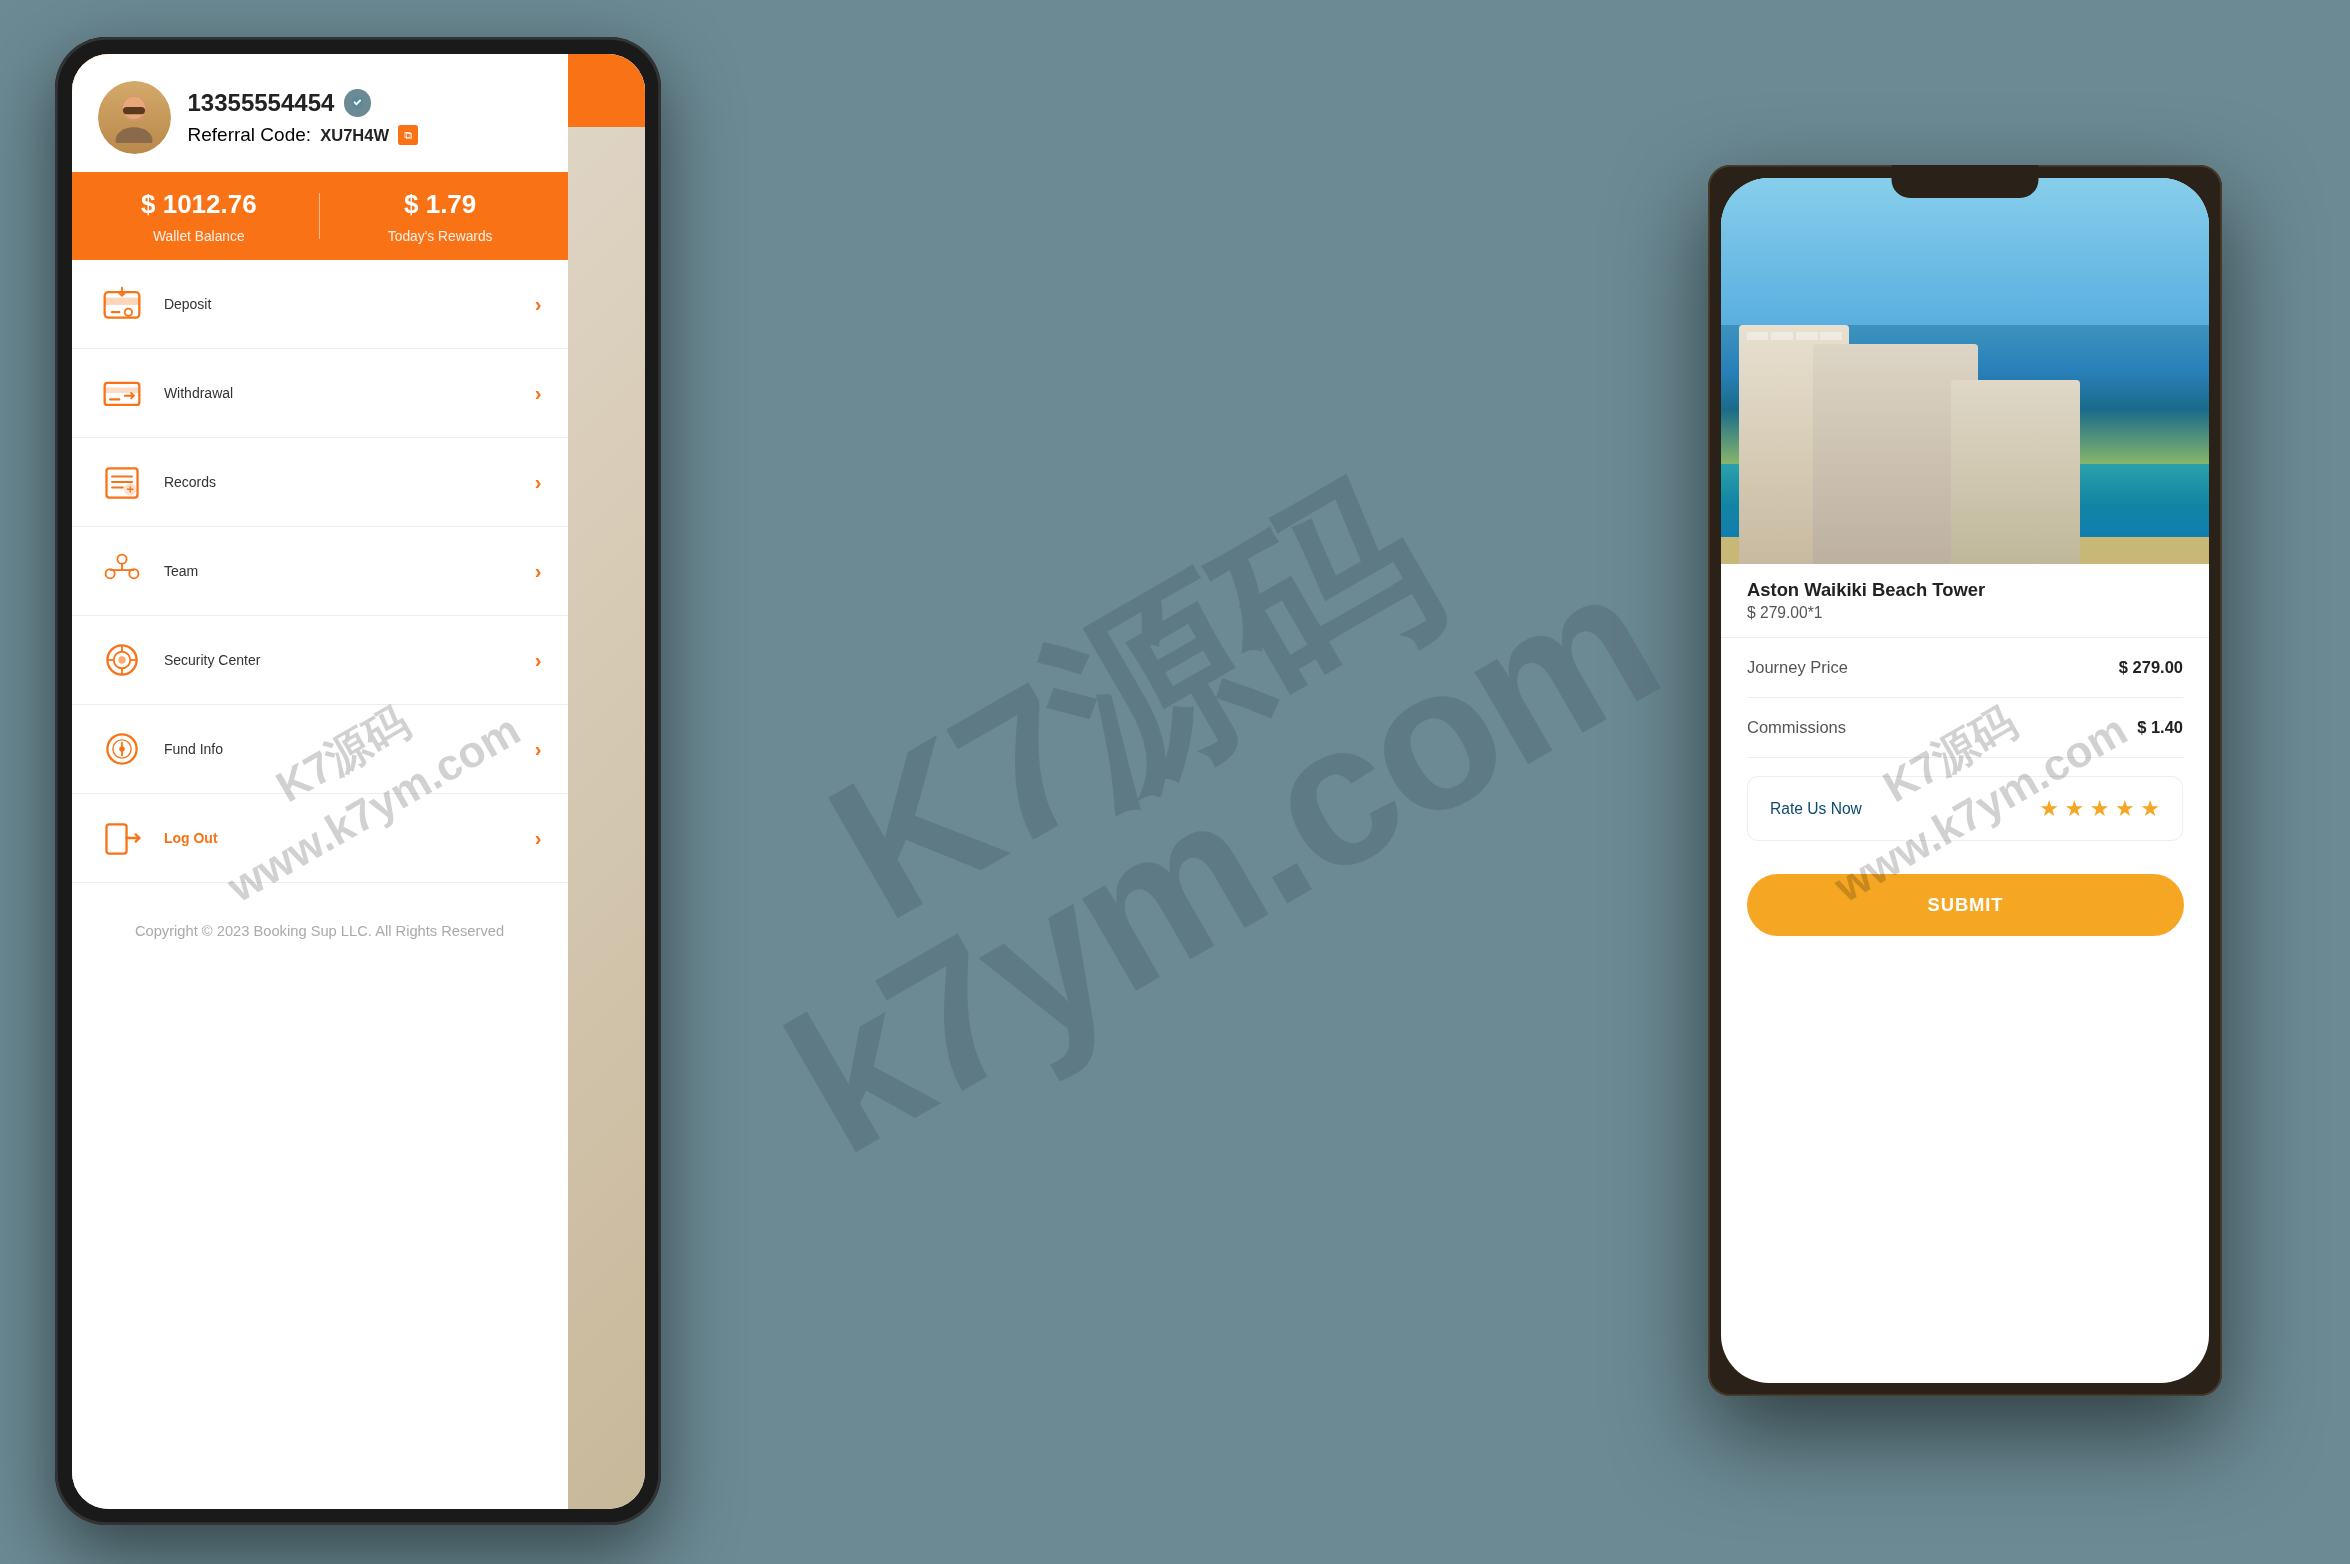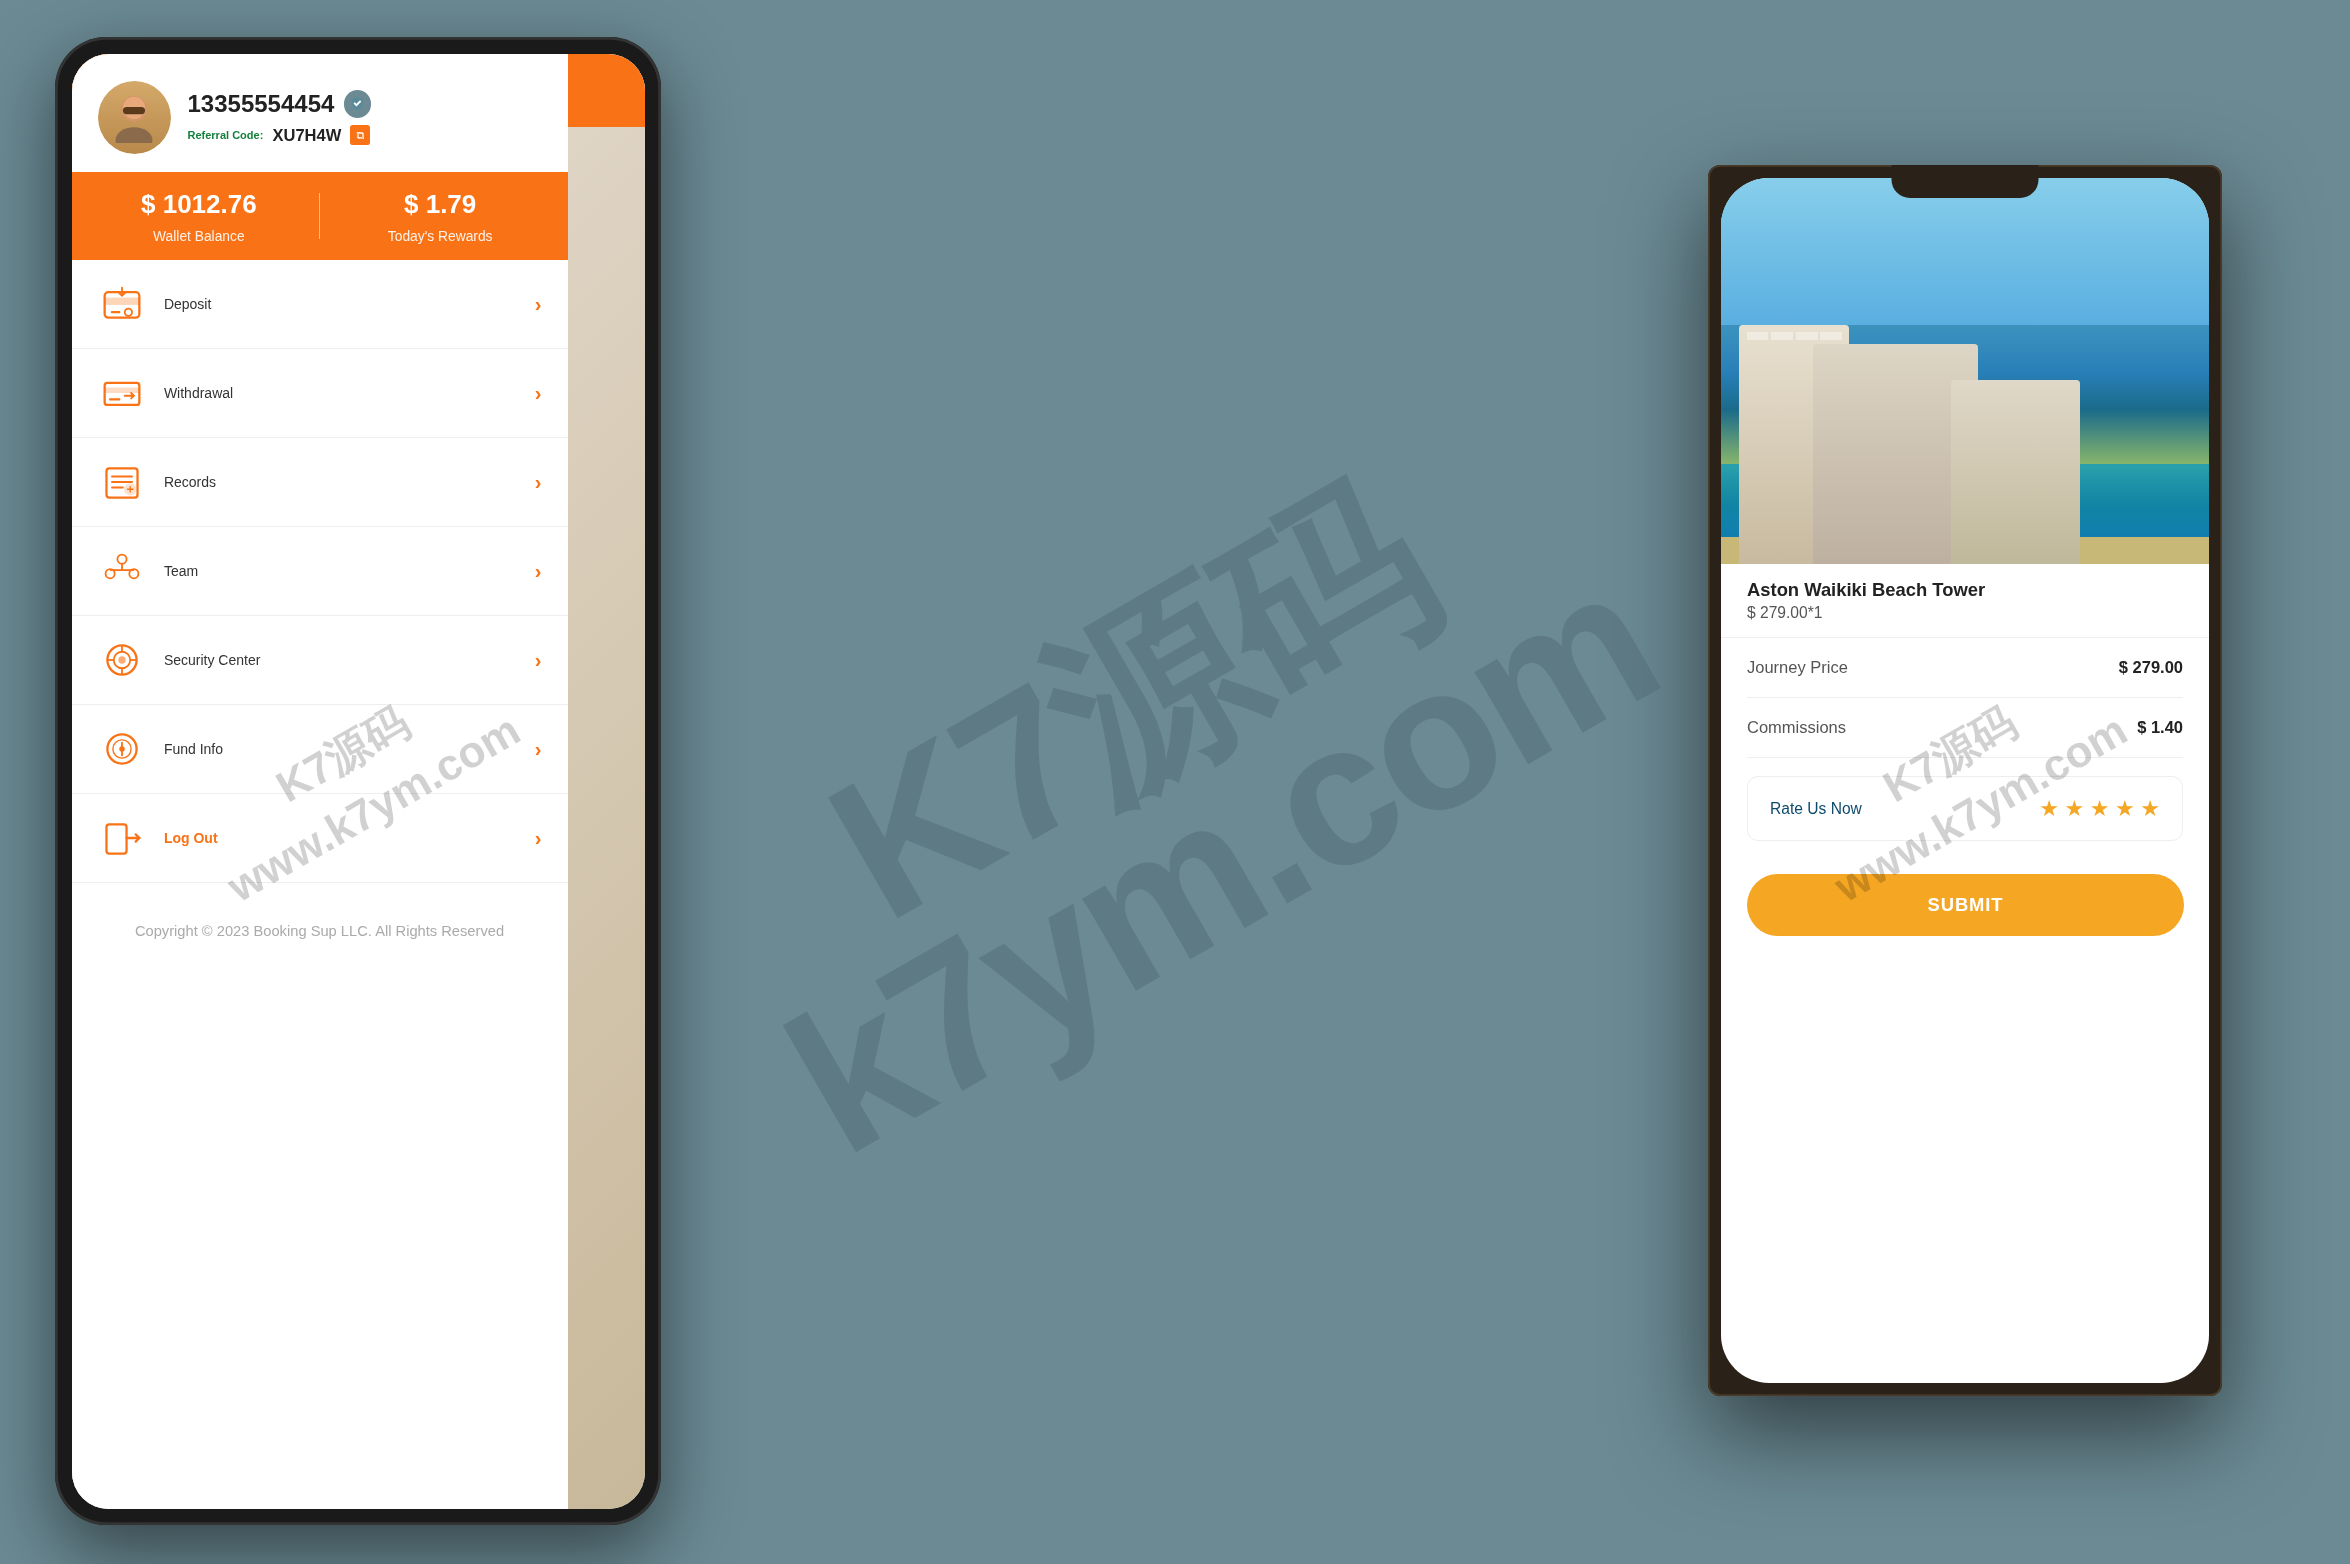--- a/index.html
+++ b/index.html
@@ -134,23 +134,22 @@
       color: white;
       font-size: 14.7px;
     }
     .referral-row {
       display: flex;
       align-items: center;
       gap: 9.2px;
       margin-top: 3.7px;
     }
     .referral-label {
-      font-size: 11px;
-      color: #15803d;
-      font-weight: bold;
+      font-size: 19px;
+      color: #000000;
     }
     .referral-code {
       font-size: 16.5px;
       font-weight: 700;
       color: #222;
     }
     .copy-icon {
       width: 20px;
       height: 20px;
       background: #f97316;
@@ -243,21 +242,21 @@
     }
 
     
     .phone-device {
       position: absolute;
       right: 129px;
       top: 165px;
       width: 514px;
       height: 1231px;
       background: #2a2218;
-      border-radius: 12px;
+      border-radius: 22px;
       box-shadow: 0 37px 92px rgba(0,0,0,0.55), inset 0 0 0 1.8px #4a3a28;
       overflow: hidden;
     }
     .phone-notch {
       position: absolute;
       top: 0; left: 50%; transform: translateX(-50%);
       width: 147px;
       height: 33px;
       background: #2a2218;
       border-radius: 0 0 18.4px 18.4px;

